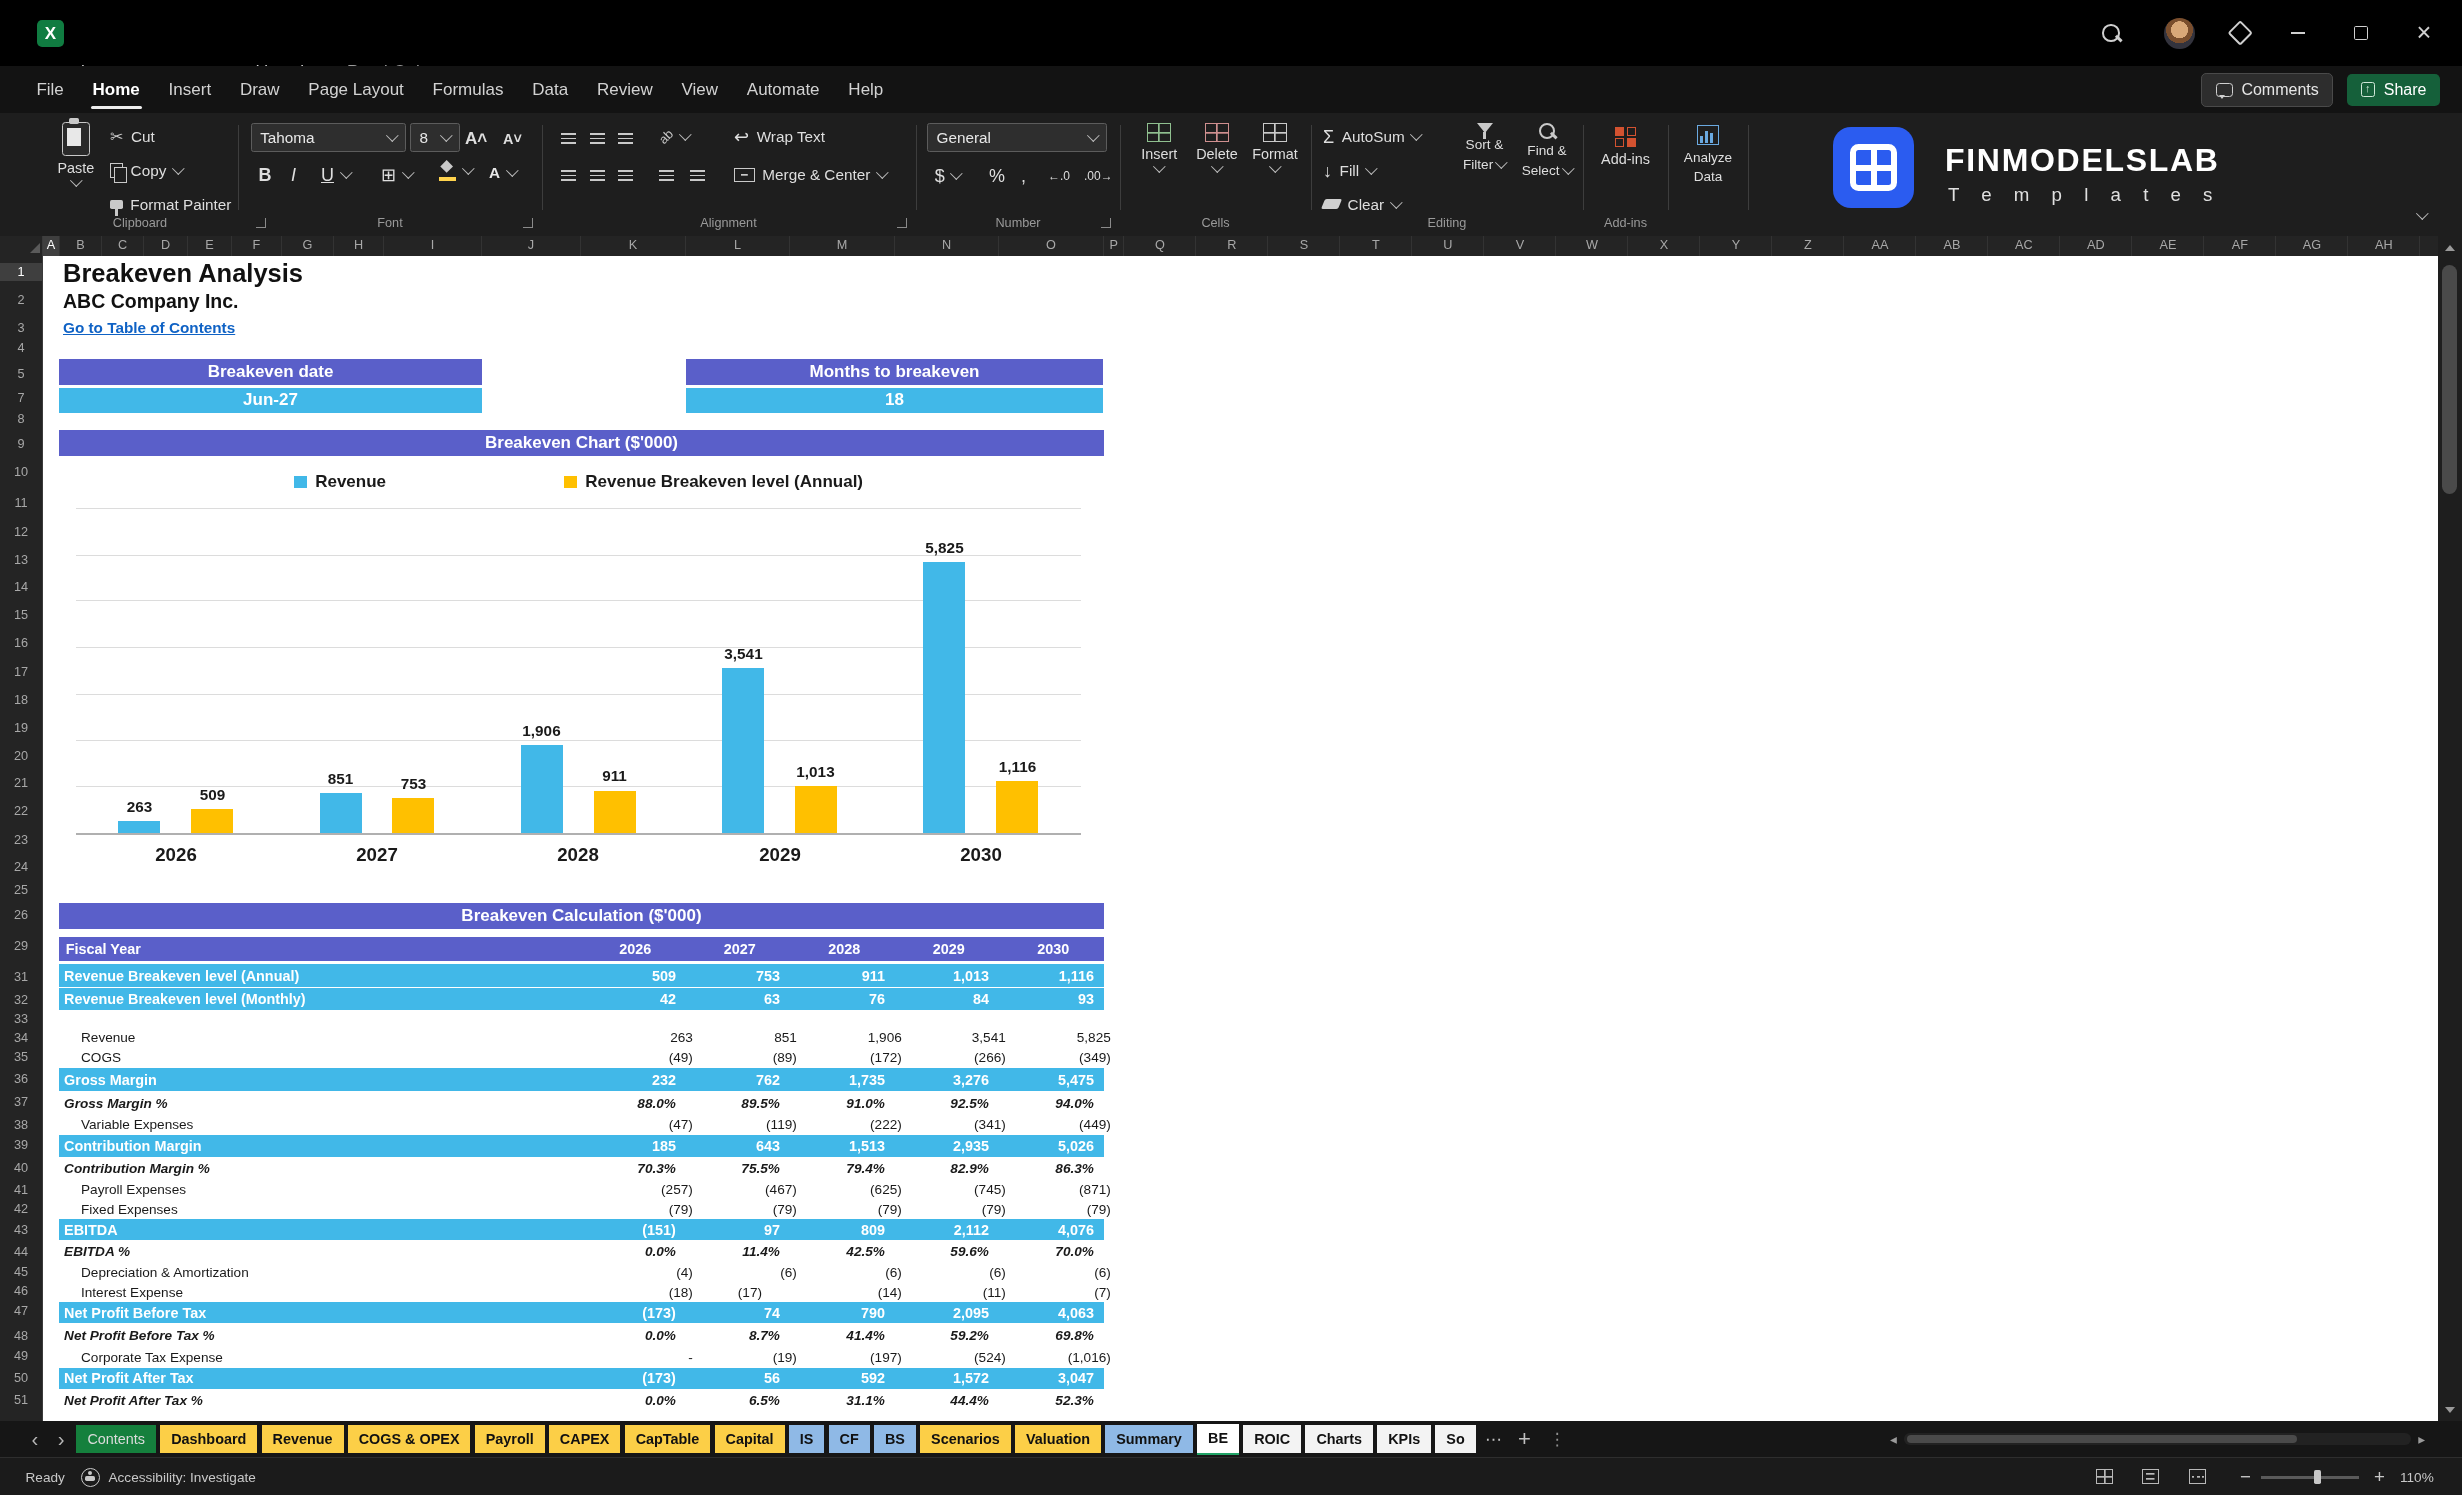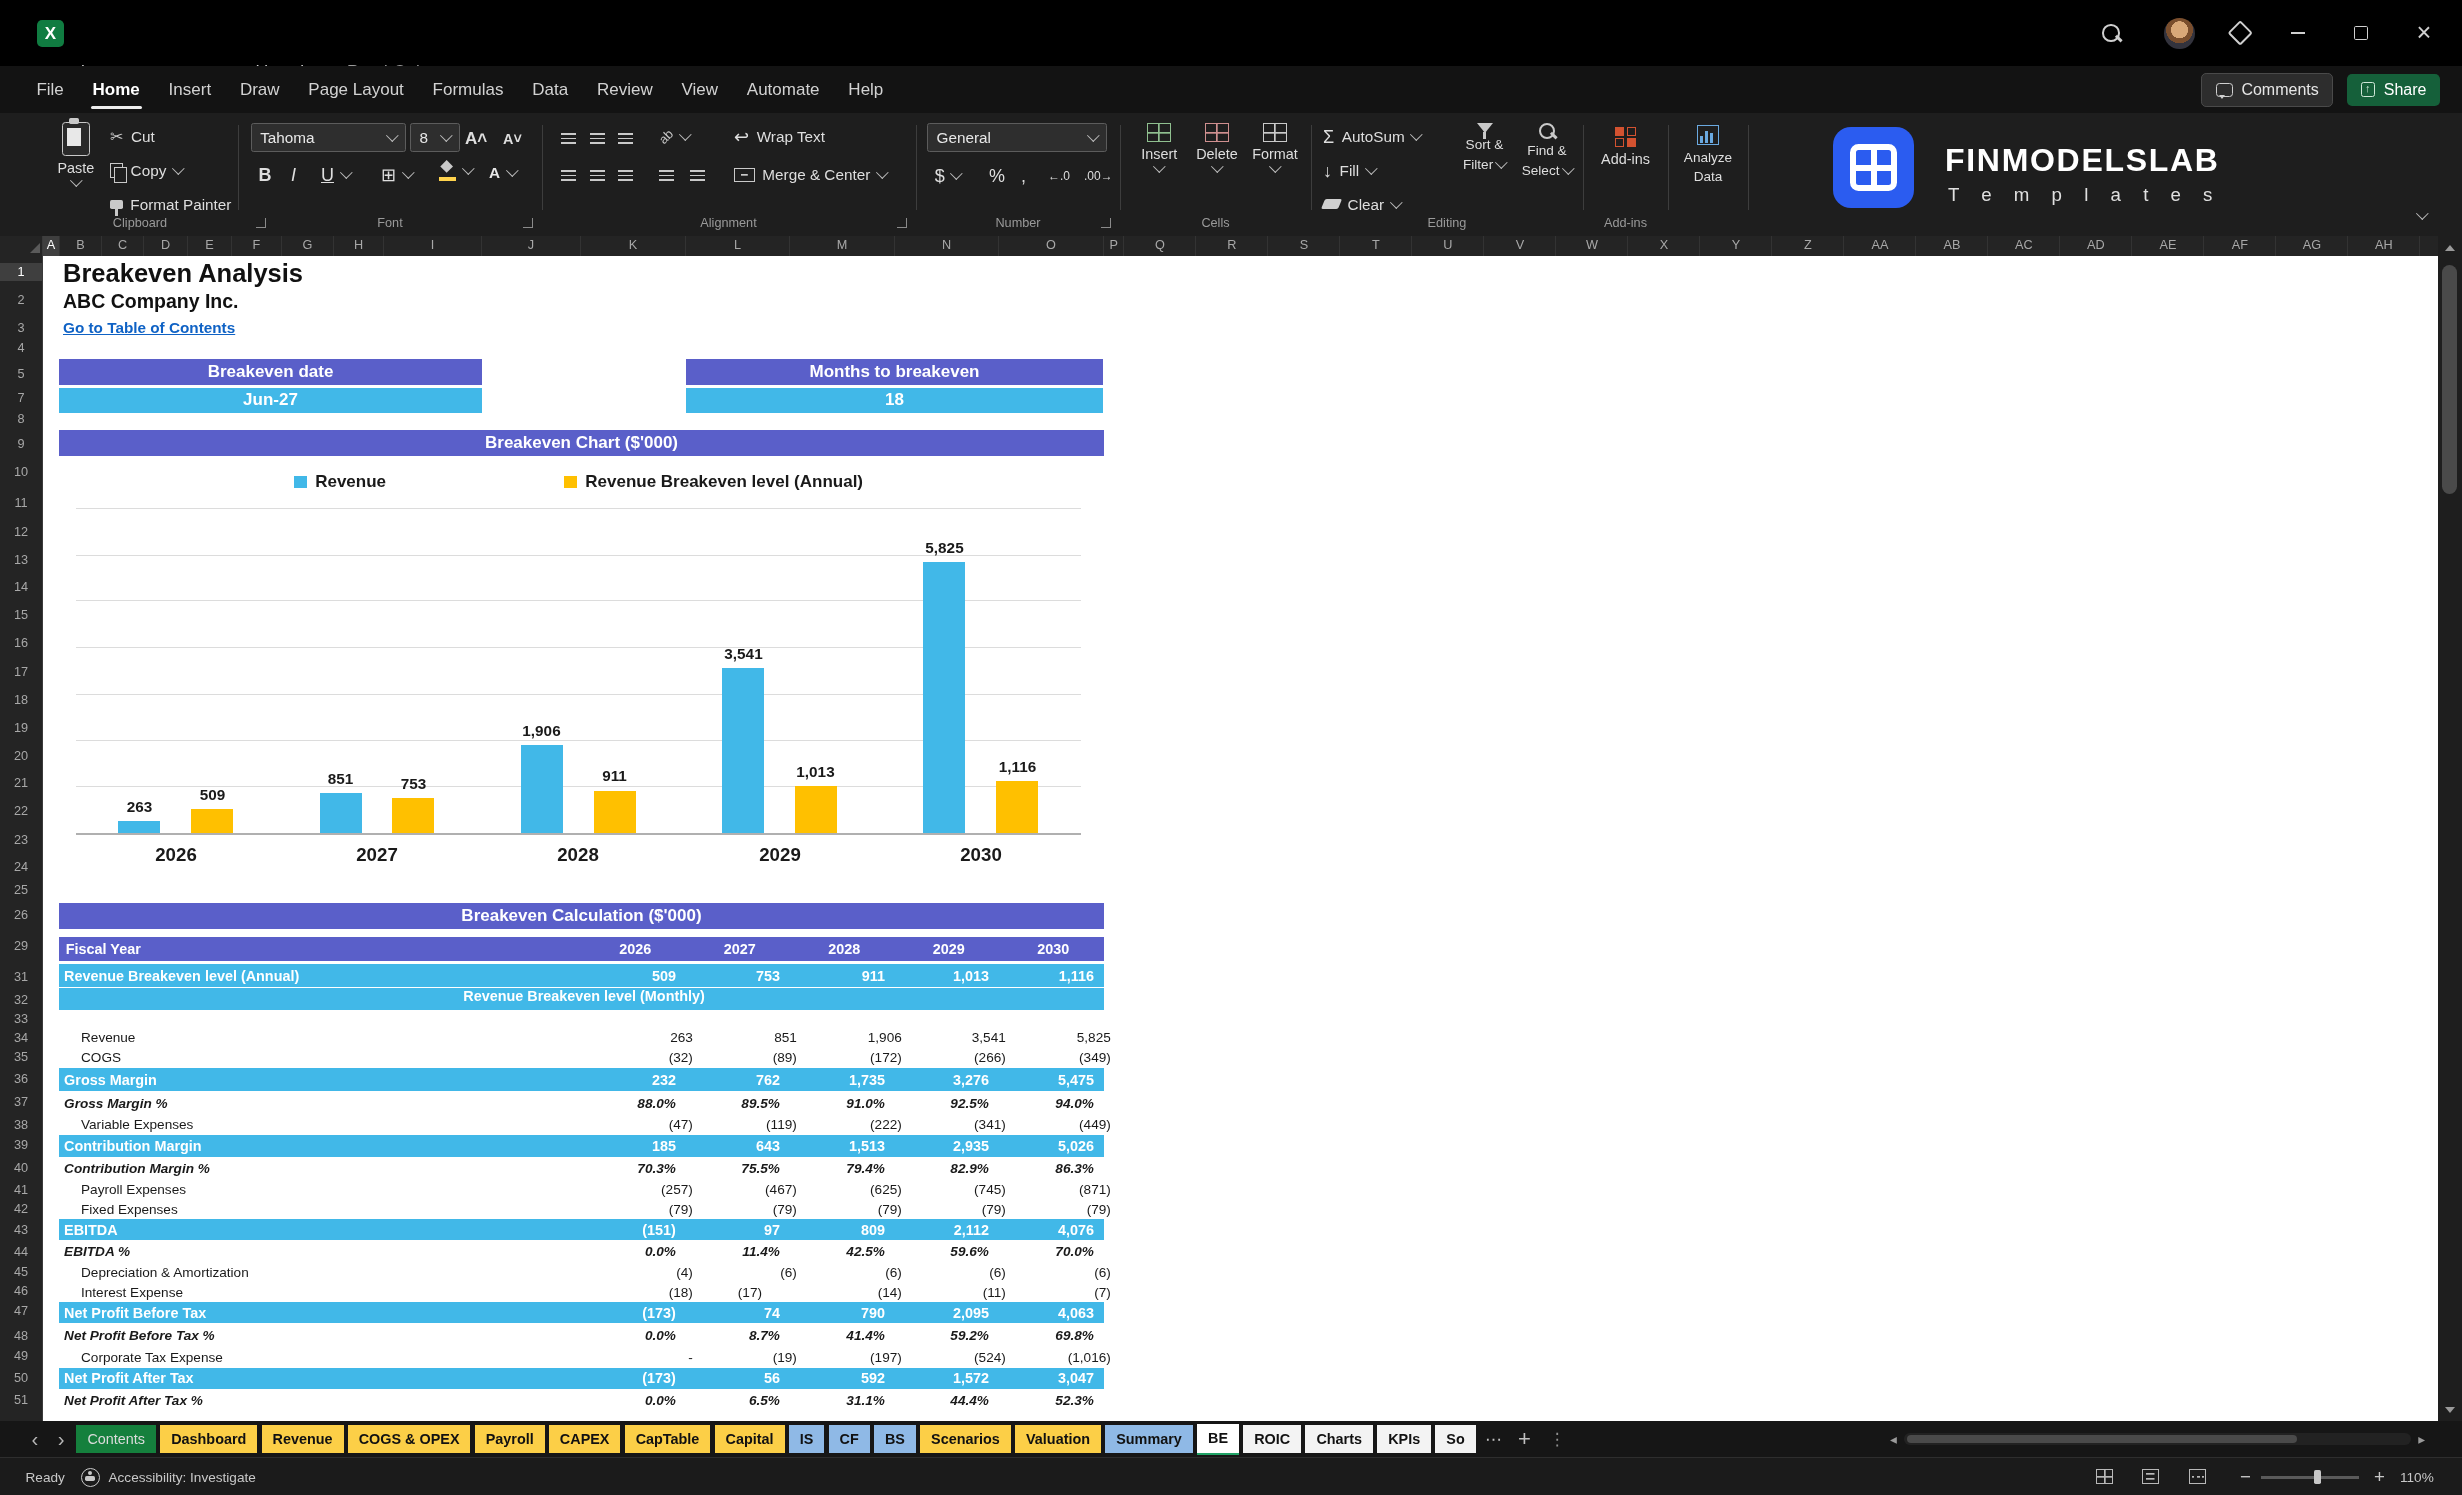--- a/index.html
+++ b/index.html
@@ -563,40 +563,40 @@
           <div class="tyear" style="width: 105px;">2030</div>
         </div>
         <div class="trow thl" style="height: 24px;">
           <div class="tlabel">Revenue Breakeven level (Annual)</div>
           <div class="tval" style="width: 105px;">509</div>
           <div class="tval" style="width: 104px;">753</div>
           <div class="tval" style="width: 105px;">911</div>
           <div class="tval" style="width: 104px;">1,013</div>
           <div class="tval" style="width: 105px;">1,116</div>
         </div>
-        <div class="trow thl" style="height: 23px; flex-direction: column;">
+        <div class="trow thl" style="height: 23px;">
           <div class="tlabel">Revenue Breakeven level (Monthly)</div>
           <div class="tval" style="width: 105px;">42</div>
           <div class="tval" style="width: 104px;">63</div>
           <div class="tval" style="width: 105px;">76</div>
           <div class="tval" style="width: 104px;">84</div>
           <div class="tval" style="width: 105px;">93</div>
         </div>
         <div class="trow tgap" style="height: 16px;"></div>
         <div class="trow tnorm" style="height: 20.4px;">
           <div class="tlabel">Revenue</div>
           <div class="tval" style="width: 105px;">263</div>
           <div class="tval" style="width: 104px;">851</div>
           <div class="tval" style="width: 105px;">1,906</div>
           <div class="tval" style="width: 104px;">3,541</div>
           <div class="tval" style="width: 105px;">5,825</div>
         </div>
         <div class="trow tnorm" style="height: 20.4px;">
           <div class="tlabel">COGS</div>
-          <div class="tval" style="width: 105px;">(32)</div>
+          <div class="tval" style="width: 105px;">(49)</div>
           <div class="tval" style="width: 104px;">(89)</div>
           <div class="tval" style="width: 105px;">(172)</div>
           <div class="tval" style="width: 104px;">(266)</div>
           <div class="tval" style="width: 105px;">(349)</div>
         </div>
         <div class="trow thl" style="height: 24px;">
           <div class="tlabel">Gross Margin</div>
           <div class="tval" style="width: 105px;">232</div>
           <div class="tval" style="width: 104px;">762</div>
           <div class="tval" style="width: 105px;">1,735</div>

